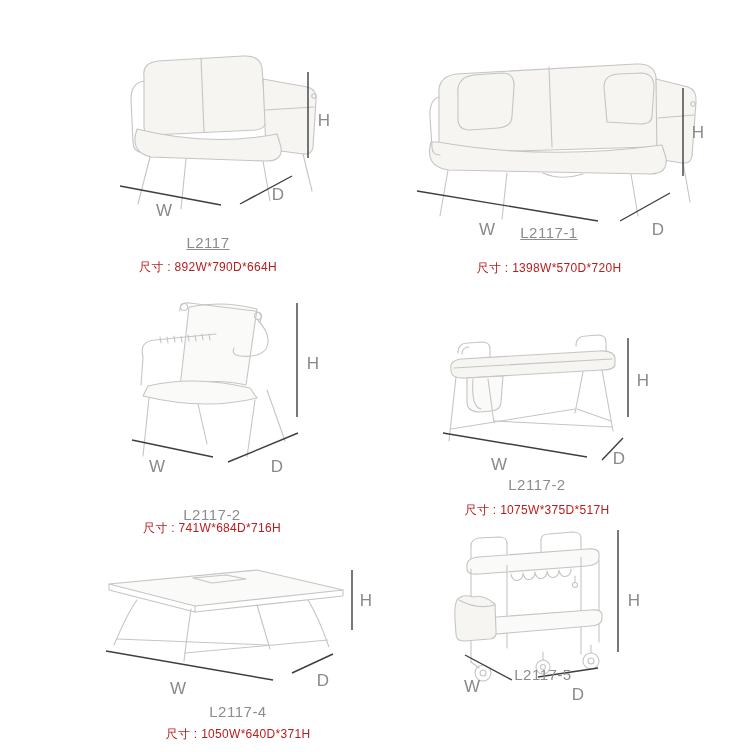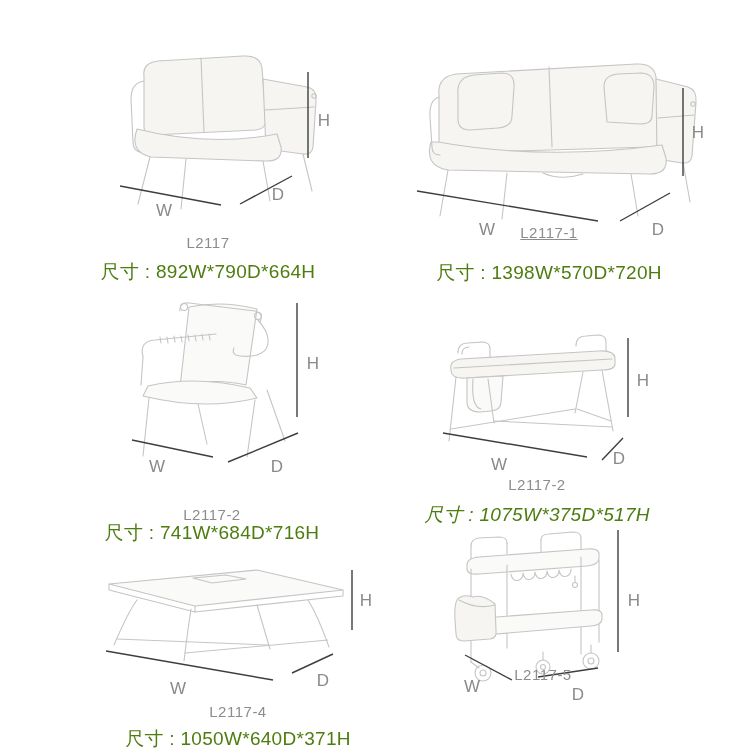--- a/index.html
+++ b/index.html
@@ -18,22 +18,22 @@
     width: 300px;
     text-align: center;
     white-space: nowrap;
   }
   .code {
     color: #8c8c8c;
     font-size: 15px;
     letter-spacing: 0.5px;
   }
   .size {
-    color: #4d7c0f;
-    font-size: 19px;
+    color: #b91c1c;
+    font-size: 12px;
     letter-spacing: 0.3px;
   }
   .art { stroke: #c5c5c5; stroke-width: 1.1; fill: none; stroke-linecap: round; stroke-linejoin: round; }
   .fillsoft { fill: #f6f5f2; }
   .fillsoft2 { fill: #fafaf8; }
   .dim { stroke: #3e3e3e; stroke-width: 1.4; fill: none; }
   .dimlabel {
     fill: #8a8a8a;
     font-size: 17px;
     font-family: "Liberation Sans", sans-serif;
@@ -63,21 +63,21 @@
       <g class="dim">
         <line x1="40" y1="136" x2="141" y2="155"></line>
         <line x1="160" y1="154" x2="212" y2="126"></line>
         <line x1="228" y1="22" x2="228" y2="108"></line>
       </g>
       <text class="dimlabel" x="84" y="166">W</text>
       <text class="dimlabel" x="198" y="150">D</text>
       <text class="dimlabel" x="244" y="76">H</text>
     </svg>
   </div>
-  <div class="txt code" style="left:58px; top:234px;">L2117</div>
+  <div class="txt code" style="left:58px; top:234px;text-decoration:underline;">L2117</div>
   <div class="txt size" style="left:58px; top:259px;">尺寸 : 892W*790D*664H</div>
 
   <div class="cell" style="left:395px; top:48px;">
     <svg width="325" height="187" viewBox="0 0 325 187">
       <g class="art">
         <path class="fillsoft" d="M44,47 Q42,29 61,26 L241,16 Q259,15 261,29 L265,90 Q265,99 255,99 L51,105 Q44,105 44,97 Z"></path>
         <path d="M154,19 L157,99"></path>
         <path class="fillsoft" d="M63,47 Q61,29 79,27 L107,25 Q120,25 119,39 L117,68 Q117,79 103,80 L75,82 Q63,82 63,71 Z"></path>
         <path class="fillsoft" d="M209,39 Q209,27 223,26 L247,25 Q259,26 259,39 L257,68 Q257,76 245,76 L212,74 Z"></path>
         <path class="fillsoft" d="M261,31 L293,39 Q302,42 301,54 L297,108 Q296,116 287,115 L262,111 Z"></path>
@@ -163,21 +163,21 @@
         <line x1="18" y1="110" x2="162" y2="134"></line>
         <line x1="177" y1="137" x2="198" y2="115"></line>
         <line x1="203" y1="15" x2="203" y2="94"></line>
       </g>
       <text class="dimlabel" x="74" y="147">W</text>
       <text class="dimlabel" x="194" y="141">D</text>
       <text class="dimlabel" x="218" y="63">H</text>
     </svg>
   </div>
   <div class="txt code" style="left:387px; top:476px;">L2117-2</div>
-  <div class="txt size" style="left:387px; top:502px;font-style:italic;">尺寸 : 1075W*375D*517H</div>
+  <div class="txt size" style="left:387px; top:502px;">尺寸 : 1075W*375D*517H</div>
 
   <div class="cell" style="left:95px; top:548px;">
     <svg width="280" height="150" viewBox="0 0 280 150">
       <g class="art">
         <path class="fillsoft2" d="M14,36 L162,22 L248,42 L100,58 Z"></path>
         <path d="M14,36 L14,42 L100,64 L100,58"></path>
         <path d="M100,64 L248,48 L248,42"></path>
         <path d="M98,30 L131,27 L151,31 L117,35 Z"></path>
         <path d="M42,52 Q33,64 19,97"></path>
         <path d="M96,61 Q93,80 89,113"></path>

